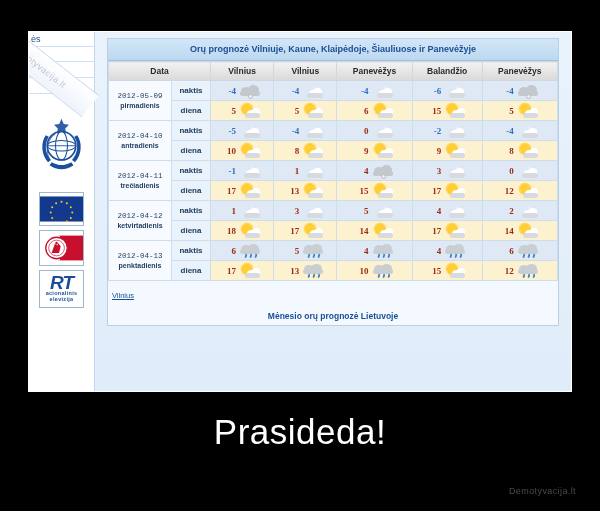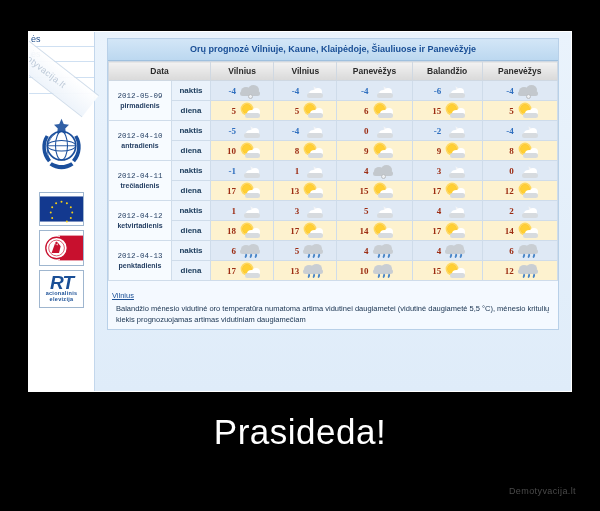--- a/index.html
+++ b/index.html
@@ -822,21 +822,21 @@
                     <span class="drop" style="left:16px;top:11px;"></span>
                   </span>
                 </div>
               </td>
             </tr>
           </tbody>
       </table>
       <div class="legend-row">
         <a class="legend-link" href="#">Vilnius</a>
       </div>
-      <div class="month-text">Balandžio mėnesio vidutinė oro temperatūra numatoma artima vidutinei daugiametei (vidutinė daugiametė 5,5 °C), mėnesio kritulių kiekis prognozuojamas artimas vidutiniam daugiamečiam</div>
+      <div class="month-title">Mėnesio orų prognozė Lietuvoje</div>
     </div>
 
     <div class="navy"></div>
   </div>
 
   <div class="ribbon">
     <span>Demotyvacija.lt</span>
   </div>
 </div>
 

